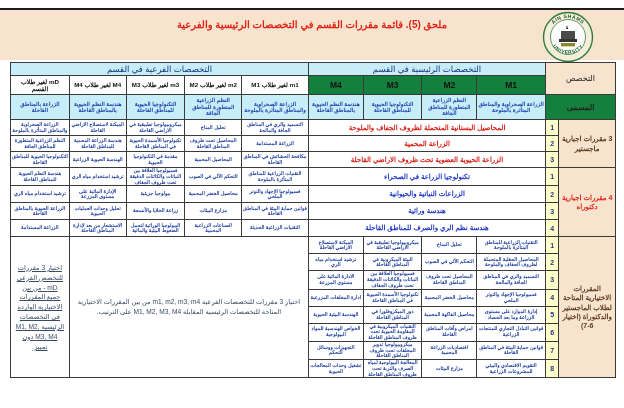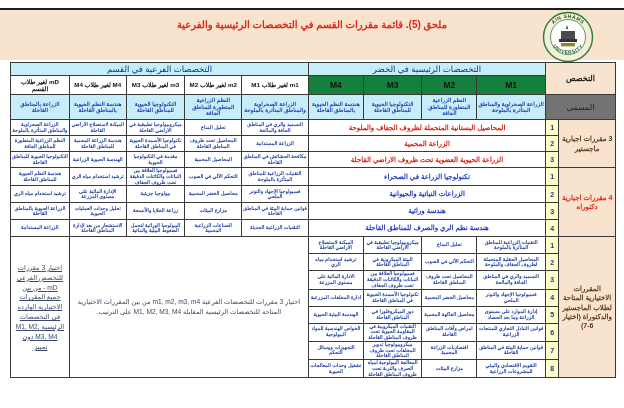--- a/index.html
+++ b/index.html
@@ -13,22 +13,22 @@
   .seal{position:absolute;top:1px;right:30px;width:52px;height:52px;}
 
   
   table.main{border-collapse:collapse;table-layout:fixed;width:606px;margin:2px 8px 0 8px;}
   td,th{border:1px solid #3a3a3a;padding:0 1px;text-align:center;vertical-align:middle;
         overflow:hidden;word-wrap:break-word;}
   .hr1{height:13px;} .hr2{height:19px;} .hr3{height:25px;}
   .rm{height:16px;} .rd{height:17px;} .re{height:17px;}
 
   th.group{background:#c6edf8;color:#17357d;font-size:8.5px;font-weight:normal;}
-  th.speclbl{background:#f8e3cf;color:#222;font-size:8px;font-weight:bold;}
-  td.namelbl{background:#737373;color:#222;font-size:8px;font-weight:normal;}
+  th.speclbl{background:#f8e3cf;color:#222;font-size:8px;font-weight:normal;}
+  td.namelbl{background:#15803d;color:#222;font-size:8px;font-weight:bold;}
   th.code{background:#15803d;color:#111;font-size:8.5px;font-weight:bold;}
   th.subcode{background:#fff;color:#111;font-size:6.2px;font-weight:bold;line-height:1.2;}
   td.name{background:#c6edf8;color:#1d3fae;font-size:5.6px;font-weight:bold;line-height:1.15;}
 
   td.seclbl{background:#f8e3cf;font-size:7px;font-weight:bold;line-height:1.35;color:#5b3a1d;}
   td.seclbl.red{color:#e02517;}
   td.num{background:#ffffcb;color:#27357d;font-size:7px;font-weight:bold;}
 
   td.mcourse{color:#d91e12;font-size:7px;font-weight:bold;}
   td.dcourse{color:#2038c8;font-size:7px;font-weight:bold;}
@@ -78,21 +78,21 @@
       <col style="width:66px">
         <col style="width:56px">
         <col style="width:58px">
         <col style="width:56px">
         <col style="width:58px">
     </colgroup>
 
     <tbody>
         <tr class="hr1">
       <th class="speclbl" rowspan="2" colspan="2">التخصص</th>
-      <th class="group" colspan="4">التخصصات الرئيسية في الخضر</th>
+      <th class="group" colspan="4">التخصصات الرئيسية في القسم</th>
       <th class="group" colspan="5">التخصصات الفرعية في القسم</th>
     </tr>
 
     <tr class="hr2">
       <th class="code">M1</th>
       <th class="code">M2</th>
       <th class="code">M3</th>
       <th class="code">M4</th>
       <th class="subcode">m1 لغير طلاب M1</th>
       <th class="subcode">m2 لغير طلاب M2</th>

